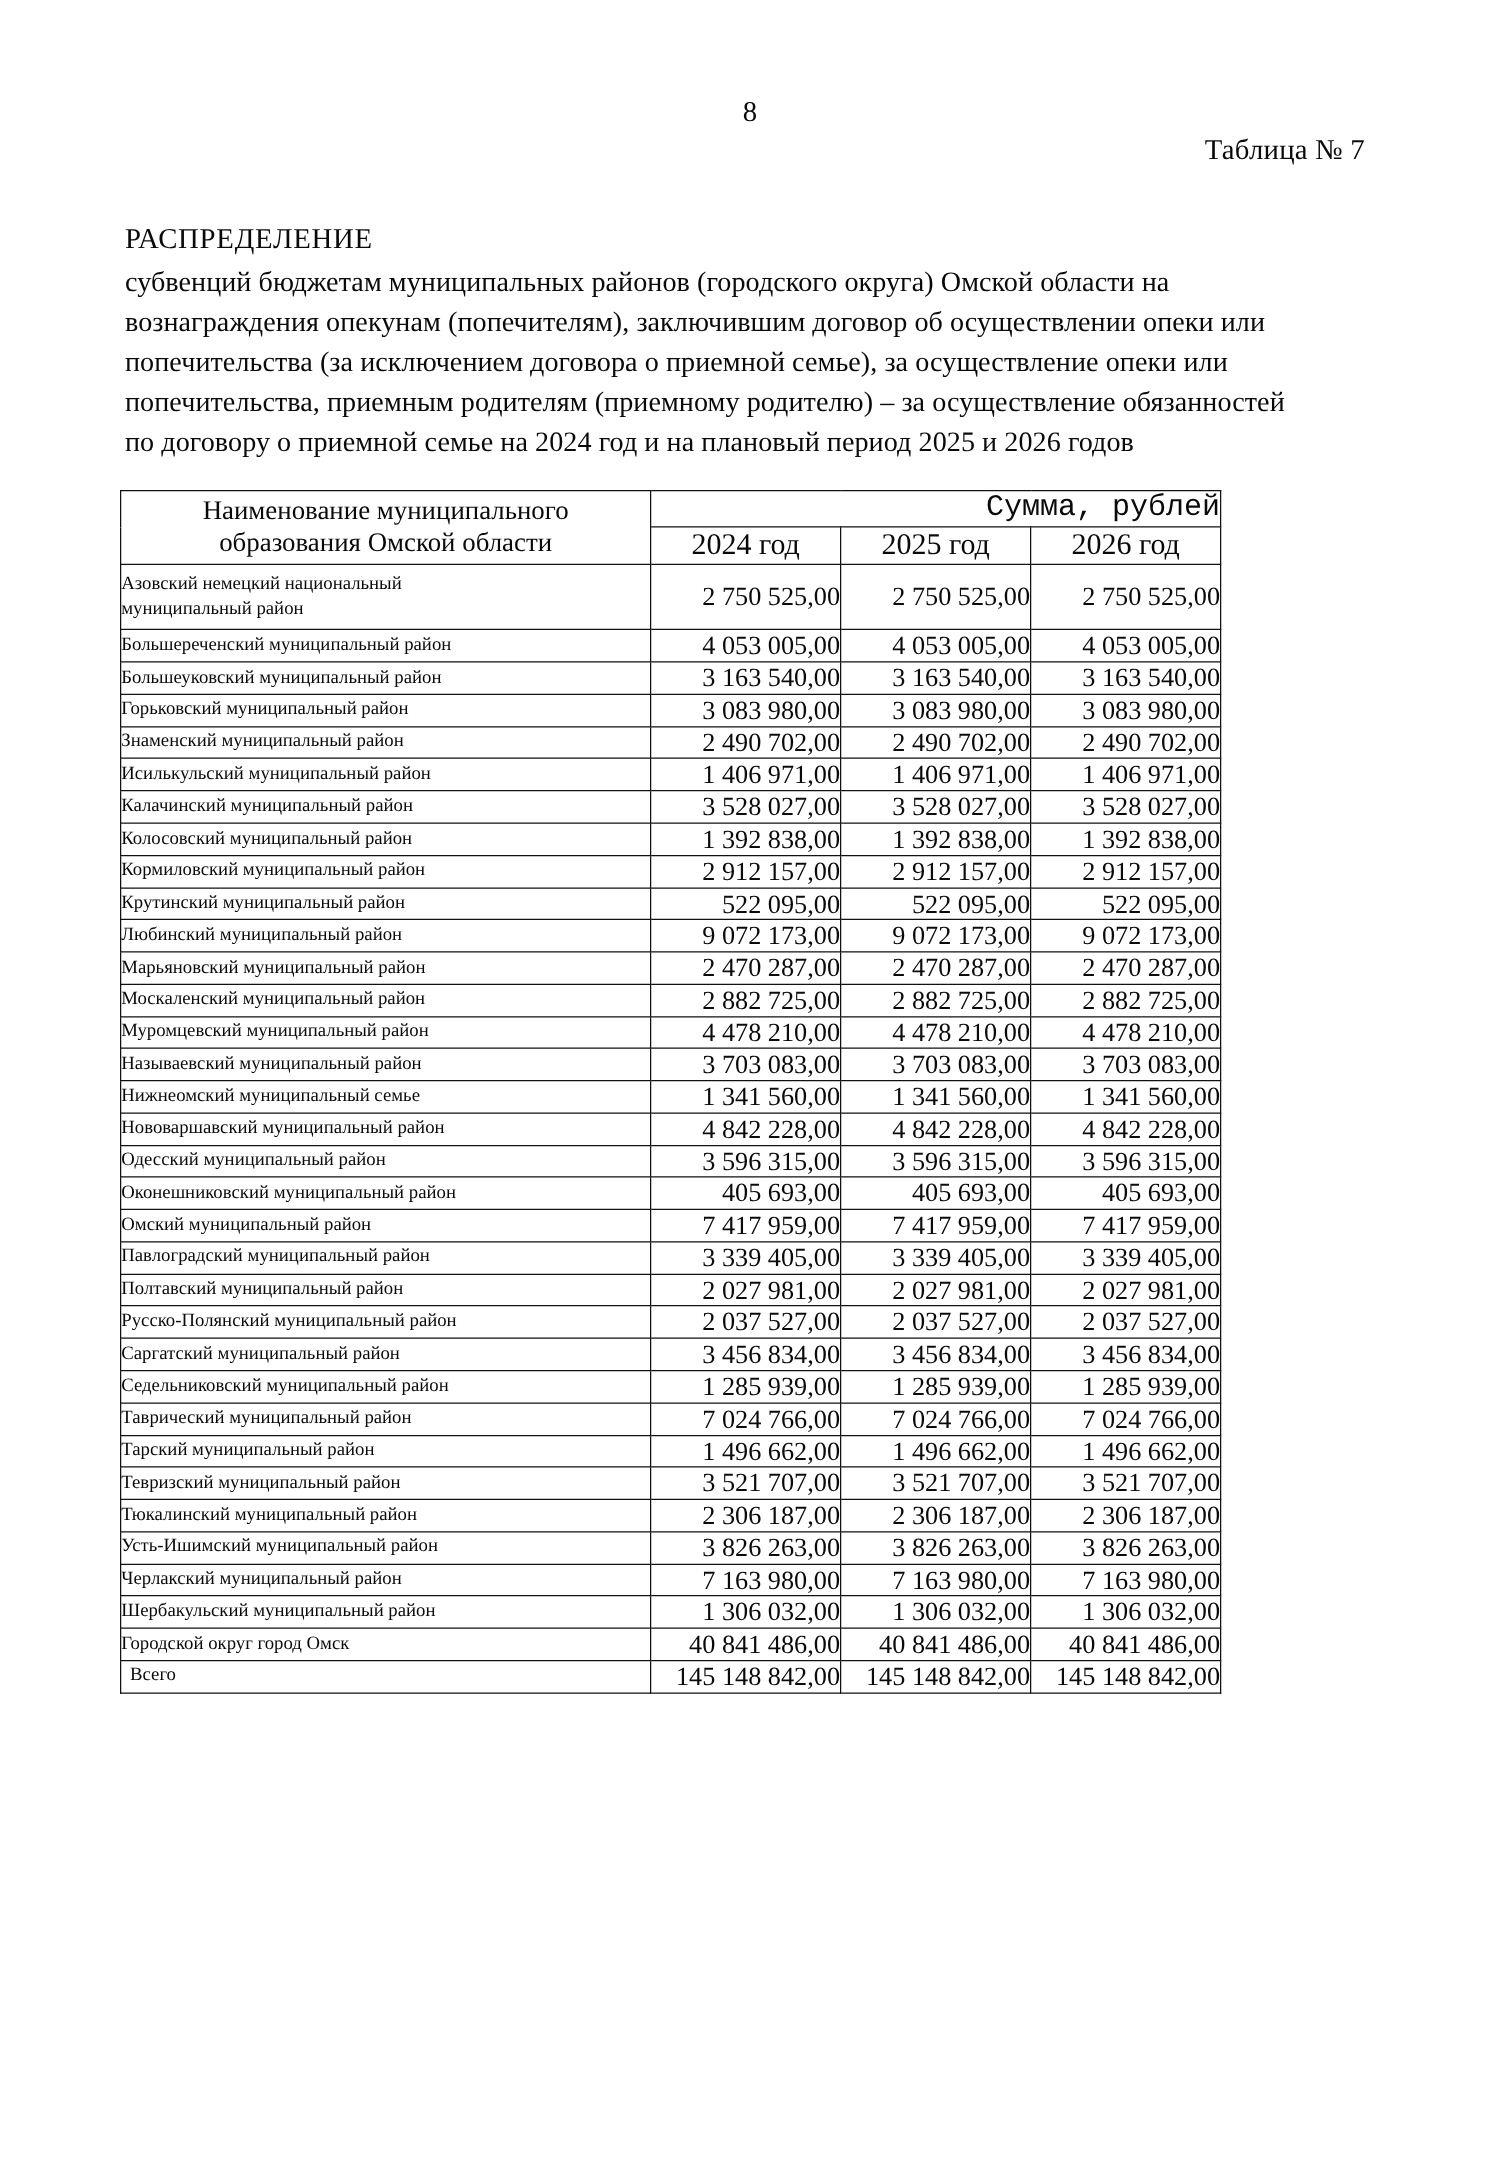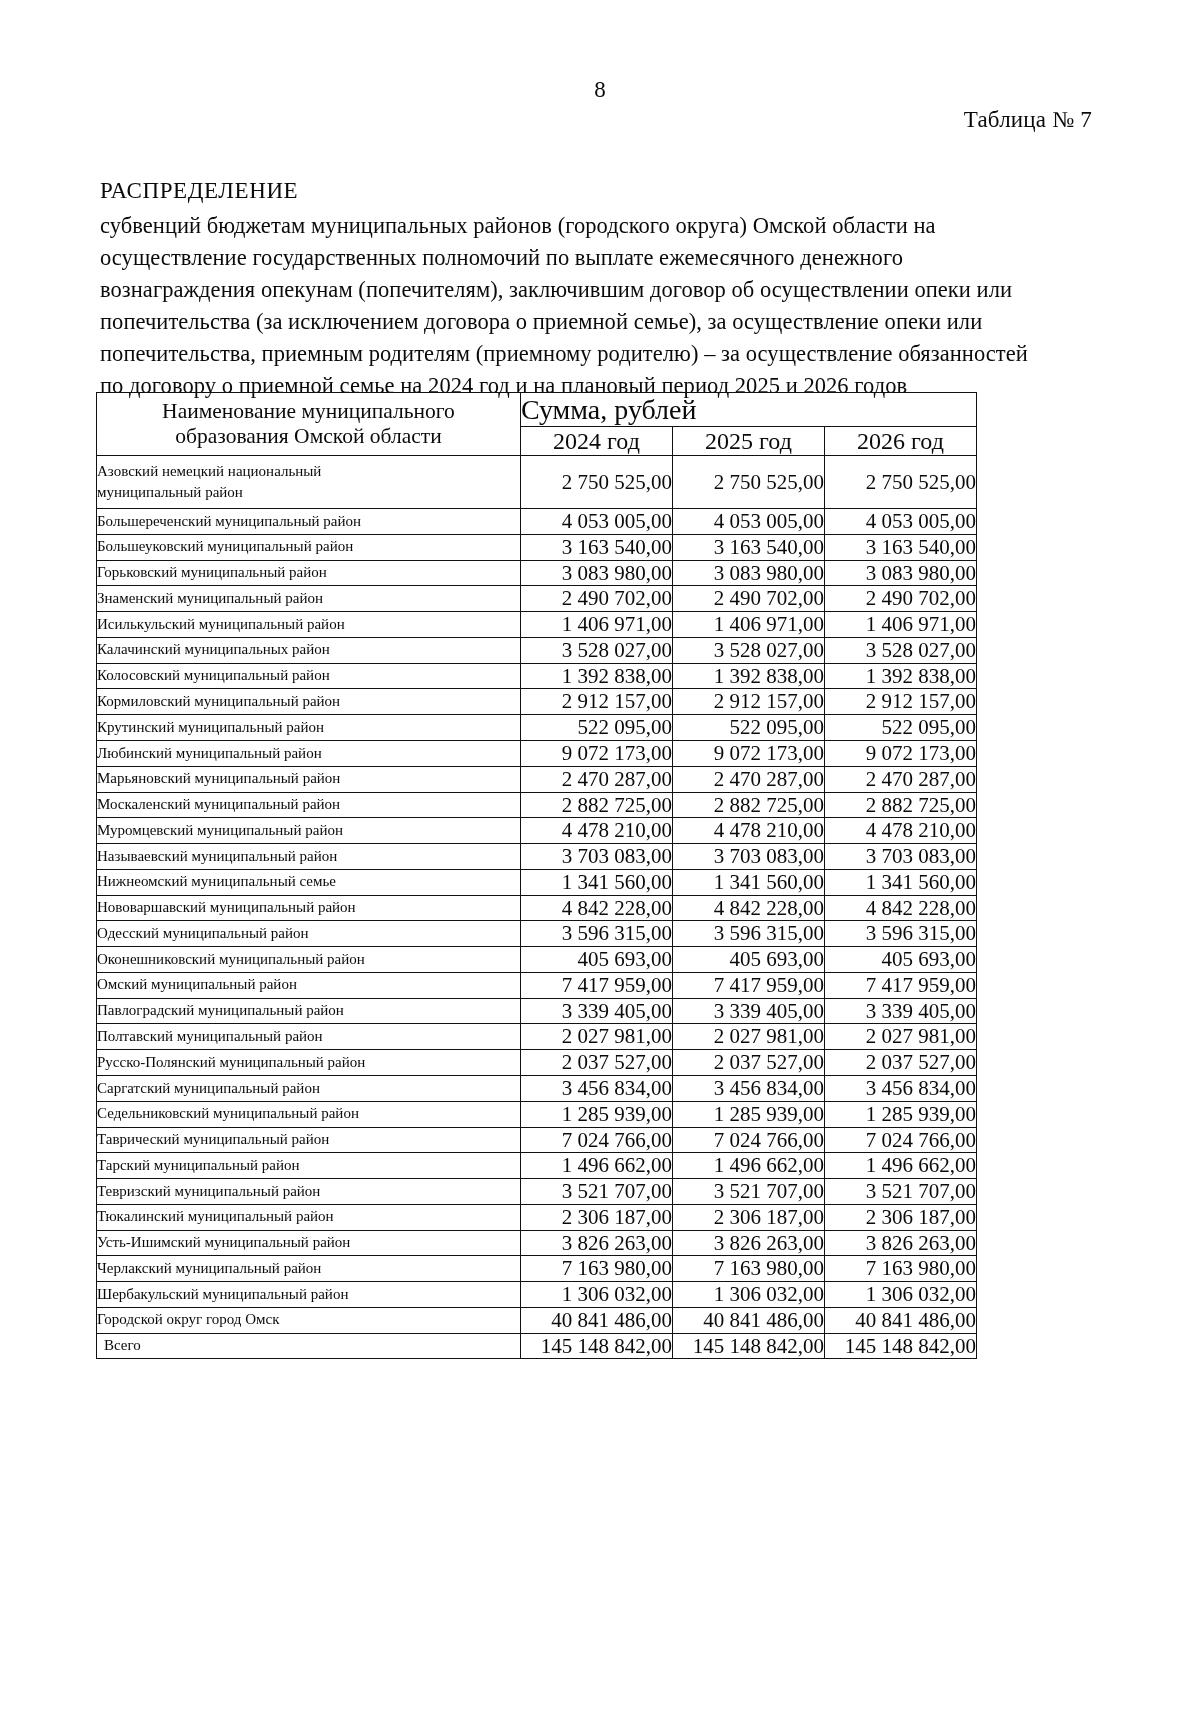--- a/index.html
+++ b/index.html
@@ -88,23 +88,24 @@
   col.c-y2    { width: 152px; }
   col.c-y3    { width: 152px; }
 
   th.h-name {
     text-align: center;
     padding: 4px 6px 5px 6px;
     font-size: 21.5px;
     line-height: 1.38;
   }
   th.h-sum {
-    text-align: left;
+    text-align: right;
     padding: 4px 4px 5px 4px;
-    font-size: 28px;
+    font-size: 24px;
+    font-family: Liberation Mono, monospace;
   }
   th.h-year {
     text-align: center;
     padding: 3px 4px 4px 4px;
     font-size: 24px;
   }
 
   td.name {
     text-align: left;
     padding: 4px 4px 5px 7px;
@@ -129,21 +130,20 @@
 <div class="page">
 
   <div class="page-number">8</div>
 
   <div class="table-label">Таблица № 7</div>
 
   <div class="doc-title-block">
     <div class="doc-title">РАСПРЕДЕЛЕНИЕ</div>
     <div class="doc-subtitle">
       <span class="ln">субвенций бюджетам муниципальных районов (городского округа) Омской области на</span>
-      <span class="ln">осуществление государственных полномочий по выплате ежемесячного денежного</span>
       <span class="ln">вознаграждения опекунам (попечителям), заключившим договор об осуществлении опеки или</span>
       <span class="ln">попечительства (за исключением договора о приемной семье), за осуществление опеки или</span>
       <span class="ln">попечительства, приемным родителям (приемному родителю) – за осуществление обязанностей</span>
       <span class="ln">по договору о приемной семье на 2024 год и на плановый период 2025 и 2026 годов</span>
     </div>
   </div>
 
   <div class="table-wrap">
     <table class="dist">
       <colgroup>
@@ -197,21 +197,21 @@
             <td class="amt">2 490 702,00</td>
             <td class="amt">2 490 702,00</td>
           </tr>
           <tr>
             <td class="name">Исилькульский муниципальный район</td>
             <td class="amt">1 406 971,00</td>
             <td class="amt">1 406 971,00</td>
             <td class="amt">1 406 971,00</td>
           </tr>
           <tr>
-            <td class="name">Калачинский муниципальных район</td>
+            <td class="name">Калачинский муниципальный район</td>
             <td class="amt">3 528 027,00</td>
             <td class="amt">3 528 027,00</td>
             <td class="amt">3 528 027,00</td>
           </tr>
           <tr>
             <td class="name">Колосовский муниципальный район</td>
             <td class="amt">1 392 838,00</td>
             <td class="amt">1 392 838,00</td>
             <td class="amt">1 392 838,00</td>
           </tr>

